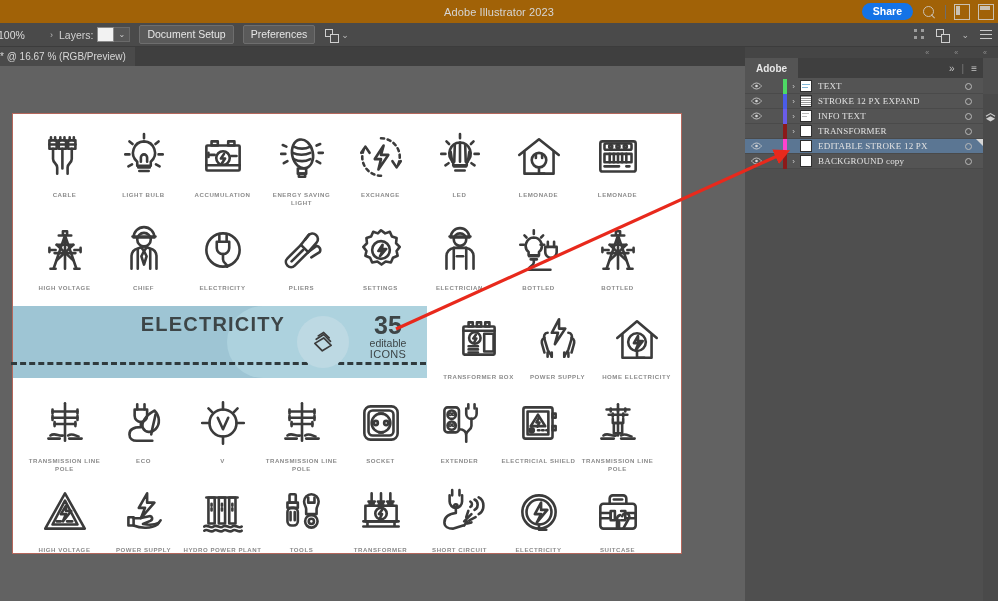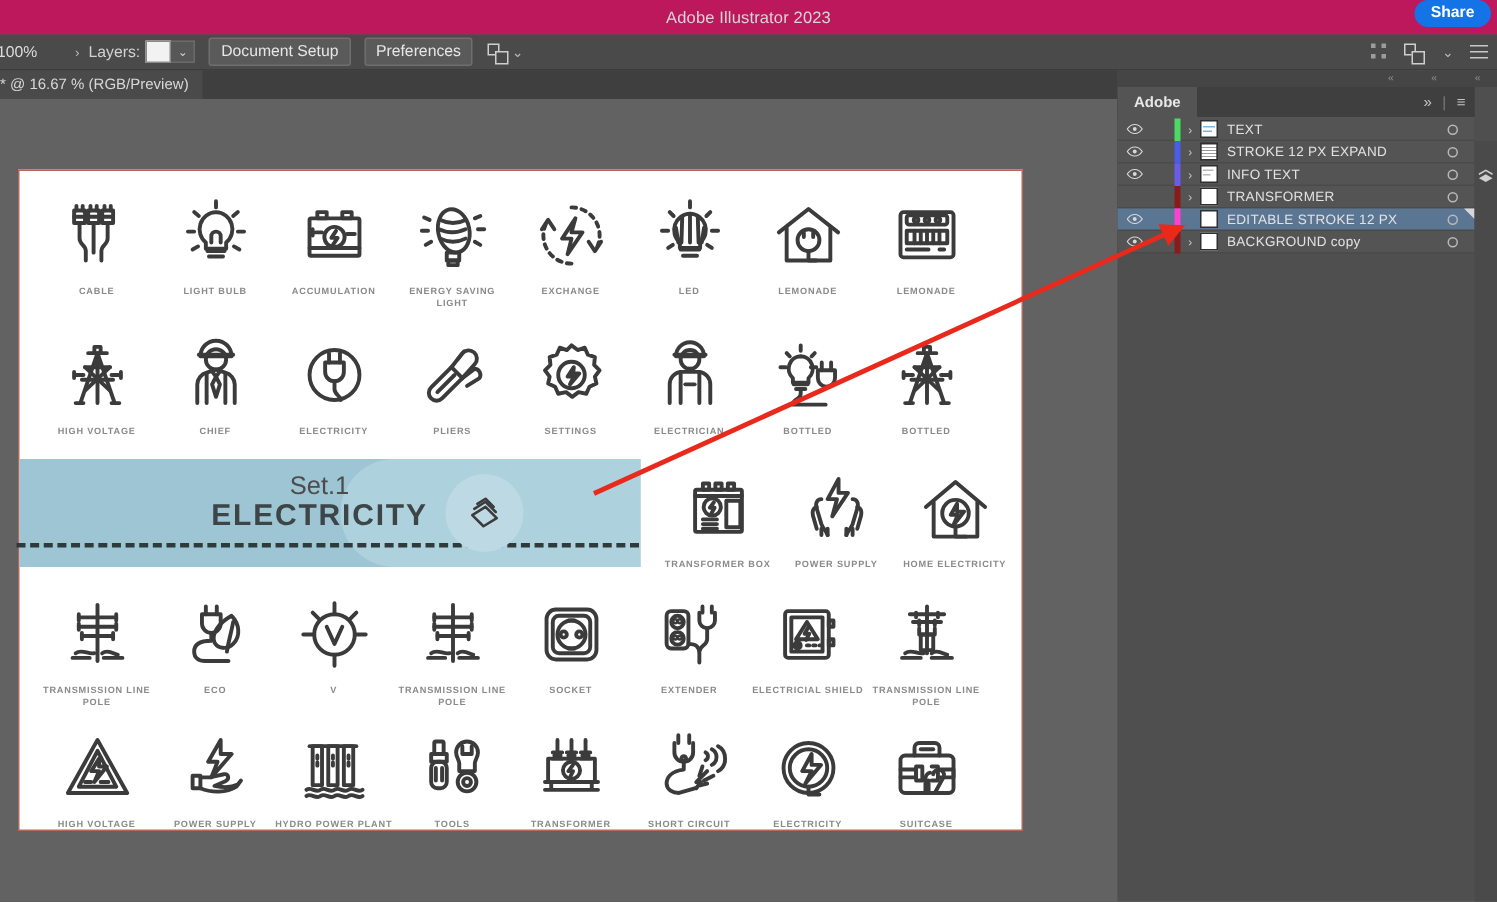--- a/index.html
+++ b/index.html
@@ -7,28 +7,28 @@
     width: 998px; height: 601px;
     background: #5c5c5c;
     font-family: "Liberation Sans", sans-serif;
     overflow: hidden; position: relative;
     -webkit-font-smoothing: antialiased;
   }
 
   
   .titlebar {
     position: absolute; top: 0; left: 0; width: 998px; height: 23px;
-    background: #be185d; display: flex; align-items: center; padding-left: 36px;
+    background: #a16207; display: flex; align-items: center; padding-left: 36px;
   }
   .title-text {
     position: absolute; left: 0; right: 0; text-align: center;
     font-size: 11px; color: #d6d6d6; letter-spacing: .1px;
   }
   .tb-right { position: absolute; right: 4px; top: 0; height: 23px;
-    display: flex; gap: 8px; flex-direction: column; }
+    display: flex; align-items: center; gap: 8px; }
   .share-btn {
     background: #1473e6; color: #fff; font-size: 10.5px; font-weight: bold;
     border-radius: 11px; padding: 3px 11px 4px; line-height: 1;
     cursor: pointer;
   }
   .tb-icon { width: 16px; height: 16px; position: relative; cursor: pointer; opacity:.85; }
   .tb-sep { width:1px; height:14px; background:#6e6e6e; }
 
   
   .ic-search::before {
@@ -167,21 +167,21 @@
   .thumb{
     width:12px; height:12px; background:#fff; border:1px solid #2f2f2f; margin-right:6px;
     position:relative; overflow:hidden;
   }
   .thumb.t-text::before{content:"";position:absolute;left:1px;top:3px;right:1px;height:1px;background:#7fb5d6;}
   .thumb.t-text::after{content:"";position:absolute;left:1px;top:6px;right:3px;height:1px;background:#7fb5d6;}
   .thumb.t-dense{ background:
      repeating-linear-gradient(180deg,#9a9a9a 0 1px,#fff 1px 2px); }
   .thumb.t-info::before{content:"";position:absolute;left:1px;top:2px;width:7px;height:1px;background:#b9b9b9;}
   .thumb.t-info::after{content:"";position:absolute;left:1px;top:5px;width:5px;height:1px;background:#b9b9b9;}
-  .lname{ flex:1; letter-spacing:.2px; white-space:nowrap; overflow:hidden;}
+  .lname{ flex:1; letter-spacing:.2px; white-space:nowrap; overflow:hidden;font-family:Liberation Serif, serif;}
   .target{ width:30px; display:flex; justify-content:center; }
   .target i{ width:7px;height:7px;border:1.2px solid #b9b9b9;border-radius:50%; display:block;}
   .sel-corner{ position:absolute; right:0; top:0; width:0;height:0;
     border-left:7px solid transparent; border-top:7px solid #d7d7d7; }
 
   
   .faredge{ position:absolute; right:0; top:47px; width:15px; height:554px; background:#4a4a4a;}
   .faredge .stackic{ position:absolute; top:17px; left:1px; width:13px; height:13px;}
 
   
@@ -432,30 +432,34 @@
                 <path d="M22 86h10M68 86h10"></path>
               </svg>
             </div>
             <div class="cap">BOTTLED</div>
           </div>
         </div>
         <div style="position:relative;height:78px;margin-top:6px">
           <div class="banner" style="background:#9ec5d4;width:414px;top:0">
             <div class="pill" style="background:#add2de"></div>
             <div class="banner-txt">
-              <div class="set1">Set.1</div>
               <div class="electricity">ELECTRICITY</div>
             </div>
             <div class="dashes"></div>
             <div class="circ-badge">
               <svg width="34" height="34" viewBox="0 0 100 100" class="ic">
                 <path d="M26 54l26-16 22 22-26 16z"></path>
                 <path d="M30 42l22-14 20 20"></path>
                 <path d="M36 32l16-10 16 16"></path>
               </svg>
+            </div>
+            <div class="num-block">
+              <div class="num35">35</div>
+              <div class="ed">editable</div>
+              <div class="icons-w">ICONS</div>
             </div>
           </div>
           <div class="grid-row" style="position:absolute;left:426px;top:2px">
             <div class="cell">
               <div class="glyph">
                 <svg class="ic" width="52" height="52" viewBox="0 0 100 100">
                   <rect x="20" y="26" width="60" height="54" rx="2"></rect>
                   <path d="M30 18h8v8h-8zM46 18h8v8h-8zM62 18h8v8h-8z"></path>
                   <path d="M20 34h60"></path>
                   <circle cx="42" cy="48" r="11"></circle>

